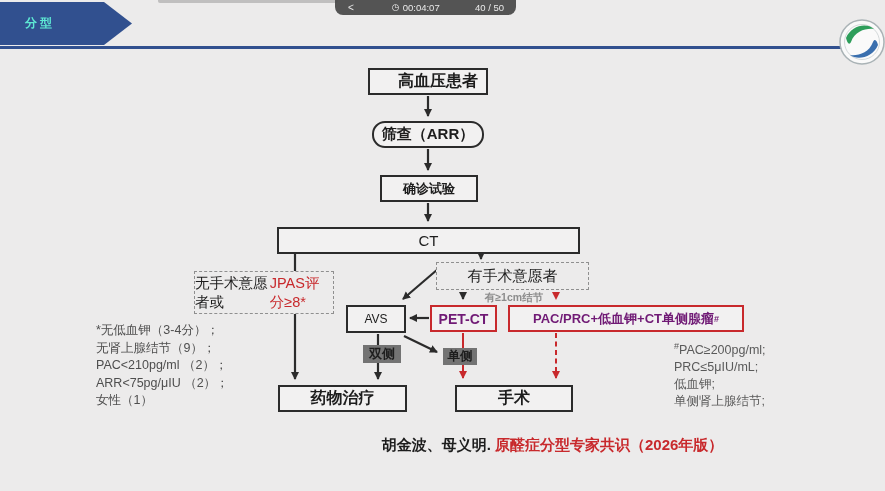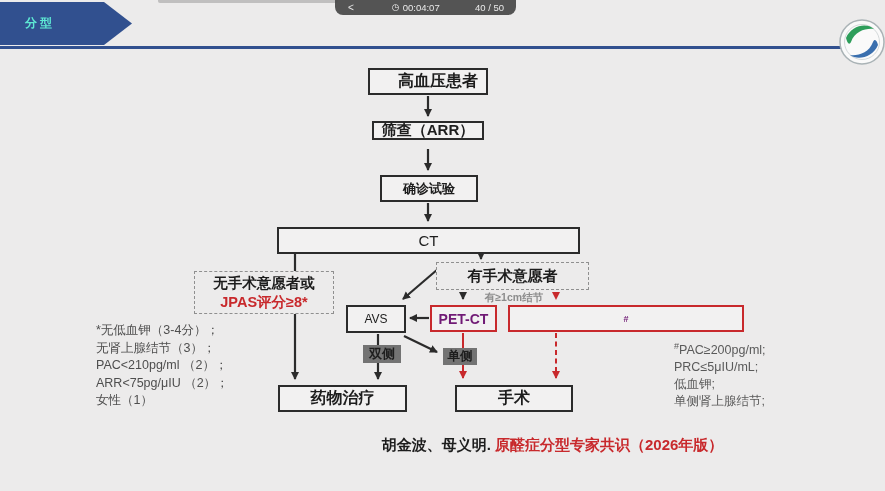--- a/index.html
+++ b/index.html
@@ -28,22 +28,22 @@
   
   .logo{position:absolute;left:833px;top:17px;width:52px;height:50px;}
   
   .fbox{
     position:absolute;box-sizing:border-box;border:2px solid #2b2b2b;background:#f2f1f1;
     display:flex;align-items:center;justify-content:center;font-weight:600;color:#1d1d1d;
   }
   .fbox.red{border-color:#c8292c;color:#701a75;font-weight:bold;}
   .dbox{
     position:absolute;box-sizing:border-box;border:1.6px dashed #8f8f8f;
-    display:flex;flex-direction:column;align-items:center;justify-content:center;
-    font-weight:bold;color:#1d1d1d;background:#ecebeb;
+    display:flex;flex-direction:row;align-items:center;justify-content:center;
+    font-weight:normal;color:#1d1d1d;background:#ecebeb;
   }
   .redtxt{color:#c8292c;}
   svg.overlay{position:absolute;left:0;top:0;z-index:1;}
   .fbox,.dbox,.flabel,.note,.citation{z-index:2;}
   .flabel{position:absolute;font-weight:bold;background:#737373;text-align:center;}
   .note{position:absolute;font-size:12.5px;line-height:17.5px;color:#4e4e4e;}
   .note sup{font-size:9px;}
   .citation{position:absolute;left:220px;top:436px;width:665px;text-align:center;}
   .citation .l1{font-size:15px;font-weight:bold;}
   .citation .l2{font-size:15px;font-weight:500;margin-top:3px;color:#2a2a2a;}
@@ -104,21 +104,21 @@
       <line x1="556" y1="292" x2="556" y2="299" stroke-dasharray="4,3" marker-end="url(#mr)"></line>
       <line x1="463" y1="333" x2="463" y2="378" marker-end="url(#mr)"></line>
       <line x1="556" y1="333" x2="556" y2="378" stroke-dasharray="5,3.5" marker-end="url(#mr)"></line>
     </g>
   </svg>
 
   <div class="fbox" style="left:368px;top:68px;width:120px;height:27px;font-size:16px;padding-left:20px;">
     <span>高血压患者</span>
   </div>
 
-  <div class="fbox" style="left:372px;top:121px;width:112px;height:19px;font-size:15px;">
+  <div class="fbox" style="left:372px;top:121px;width:112px;height:27px;font-size:15px;border-radius:13px;">
     <span>筛查（ARR）</span>
   </div>
 
   <div class="fbox" style="left:380px;top:175px;width:98px;height:27px;font-size:13px;">
     <span>确诊试验</span>
   </div>
 
   <div class="fbox" style="left:277px;top:227px;width:303px;height:27px;font-size:15px;font-weight:500;">
     <span>CT</span>
   </div>
@@ -136,38 +136,39 @@
 
   <div class="fbox" style="left:346px;top:305px;width:60px;height:28px;font-size:12px;font-weight:500;">
     <span>AVS</span>
   </div>
 
   <div class="fbox red" style="left:430px;top:305px;width:67px;height:27px;font-size:14px;">
     <span>PET-CT</span>
   </div>
 
   <div class="fbox red" style="left:508px;top:305px;width:236px;height:27px;font-size:13px;">
+    <span>PAC/PRC+低血钾+CT单侧腺瘤</span>
       <sup class="boxsup">#</sup>
   </div>
 
   <div class="flabel" style="left:363px;top:345px;width:38px;font-size:13px;">双侧</div>
 
   <div class="flabel" style="left:443px;top:348px;width:34px;font-size:12.5px;">单侧</div>
 
   <div class="fbox" style="left:278px;top:385px;width:129px;height:27px;font-size:16px;">
     <span>药物治疗</span>
   </div>
 
   <div class="fbox" style="left:455px;top:385px;width:118px;height:27px;font-size:16px;">
     <span>手术</span>
   </div>
 
   <div class="note" style="left:96px;top:322px;">
     <div>*无低血钾（3-4分）；</div>
-    <div>无肾上腺结节（3）；</div>
+    <div>无肾上腺结节（9）；</div>
     <div>PAC&lt;210pg/ml （2）；</div>
     <div>ARR&lt;75pg/μIU （2）；</div>
     <div>女性（1）</div>
   </div>
 
   <div class="note" style="left:674px;top:338px;line-height:17px;color:#5a5a5a;">
     <div><sup>#</sup><span>PAC≥200pg/ml;</span></div>
     <div>PRC≤5μIU/mL;</div>
     <div>低血钾;</div>
     <div>单侧肾上腺结节;</div>

